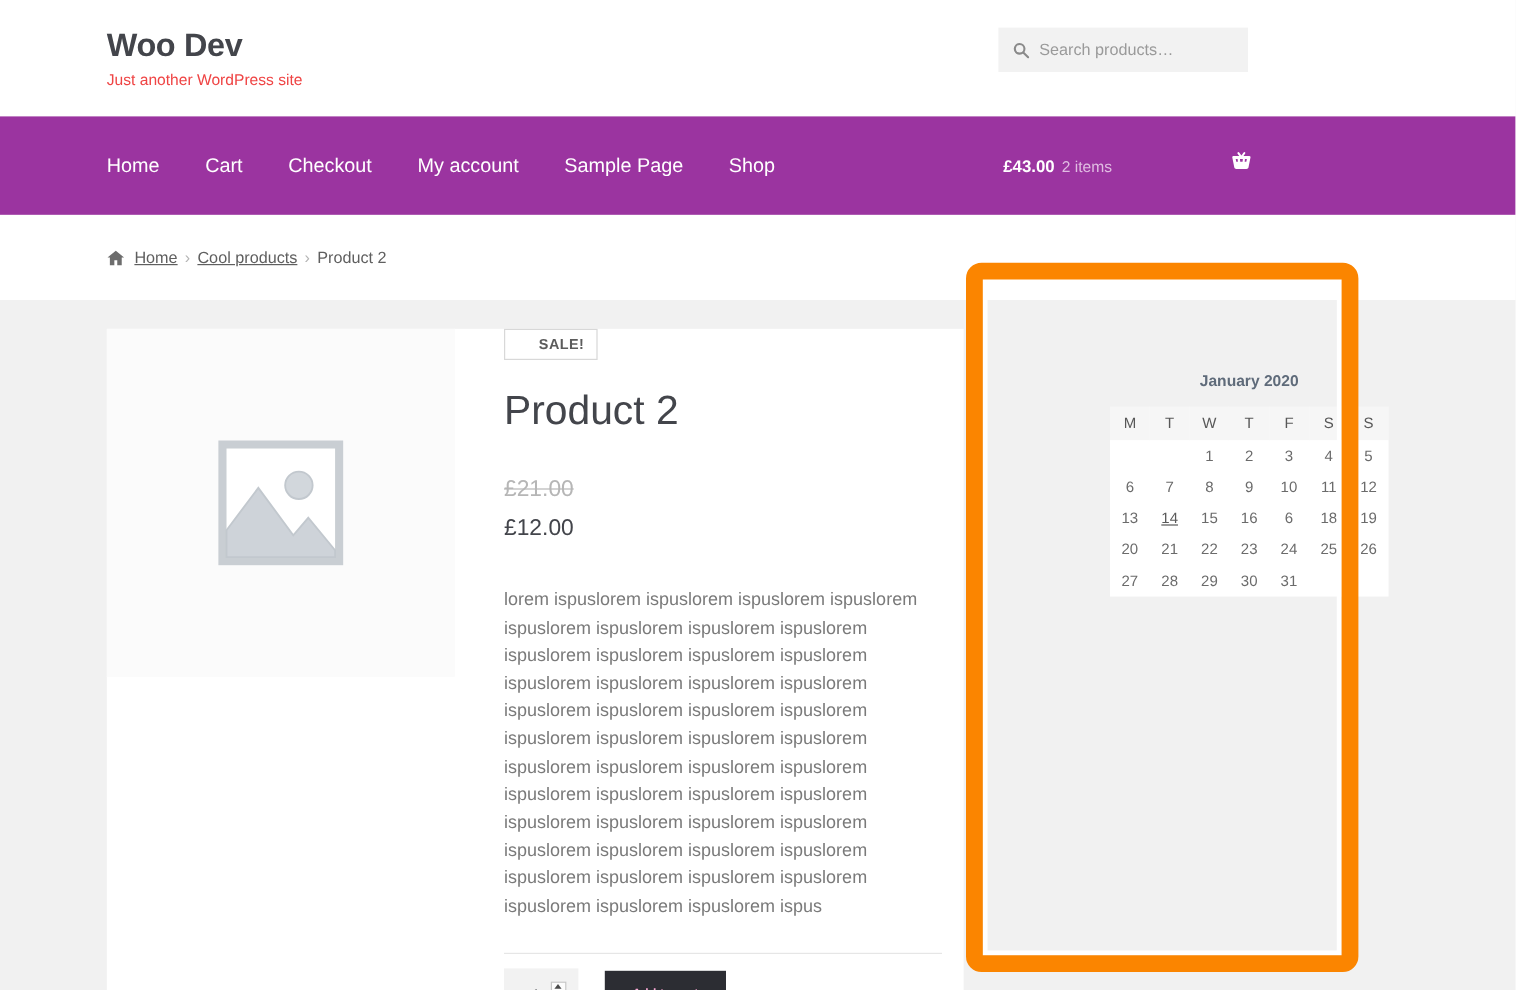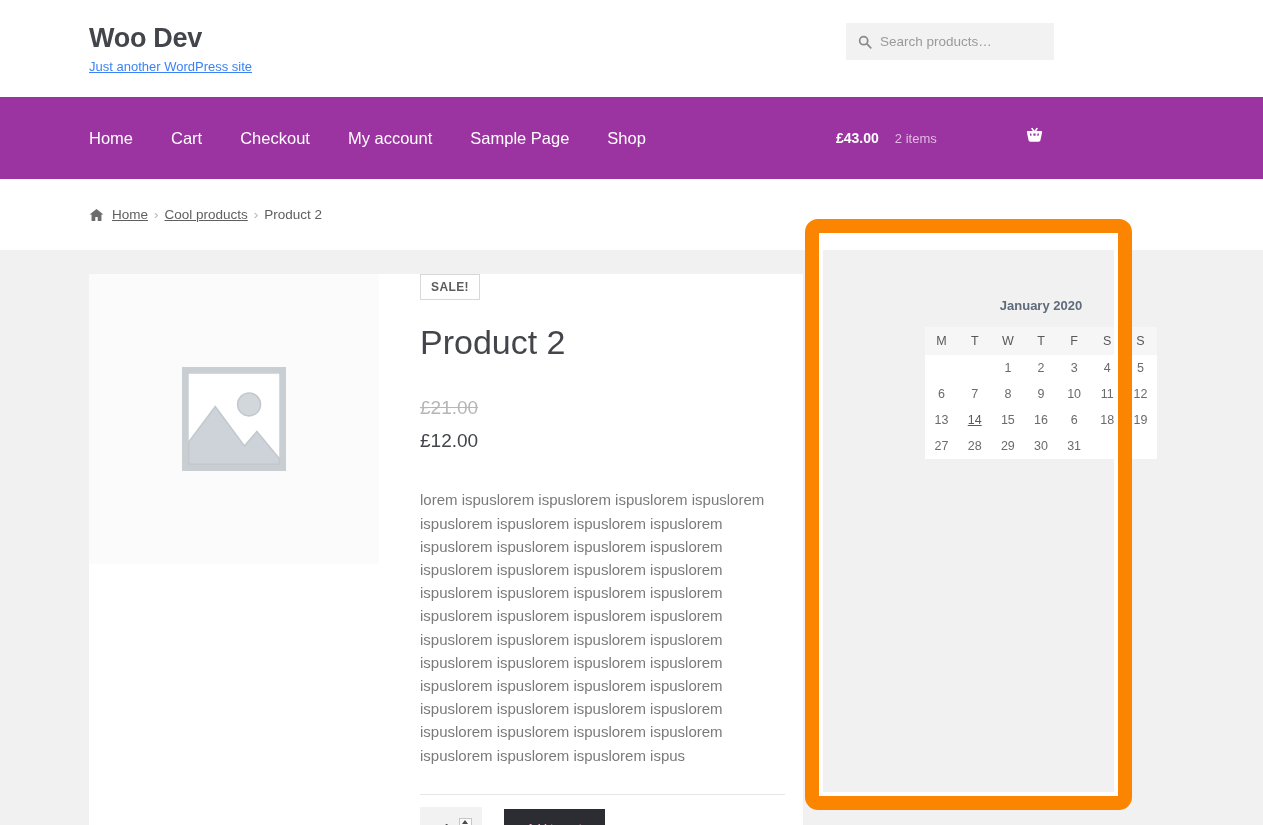--- a/index.html
+++ b/index.html
@@ -18,24 +18,24 @@
     height:97px;
     background:#ffffff;
     position:relative;
   }
   .brand { position:absolute; left:89px; top:24px; }
   .brand-title {
     font-size:27px; font-weight:bold; color:#43454b;
     letter-spacing:-0.3px; line-height:1.1; margin:0;
   }
   .brand-tagline {
-    font-size:13px; color:#3b82f6; margin:6px 0 0 0; line-height:1;text-decoration:underline;
+    font-size:13px; color:#ef4444; margin:6px 0 0 0; line-height:1;
   }
   .search-wrap {
-    position:absolute; right:209px; top:23px;
+    position:absolute; right:223px; top:23px;
     width:208px; height:37px;
     background:#f2f2f2;
     display:flex; align-items:center;
   }
   .search-icon {
     width:22px; margin-left:12px; display:flex; align-items:center;
     color:#8a8a8a; flex:none;
   }
   .search-input {
     border:0; background:transparent; outline:none;
@@ -51,21 +51,21 @@
   }
   .nav-links { display:flex; margin-left:89px; }
   .nav-link {
     color:#ffffff; text-decoration:none;
     font-size:16.5px; padding:0 0; margin-right:38px;
     white-space:nowrap;
   }
   .nav-link:last-child { margin-right:0; }
   .cart-summary {
     position:absolute; left:836px; top:0; height:100%;
-    display:flex; align-items:center; gap:16px;
+    display:flex; align-items:center; gap:6px;
   }
   .cart-amount { color:#ffffff; font-size:14px; font-weight:bold; }
   .cart-count { color:#e0bce2; font-size:13px; }
   .cart-icon-btn {
     position:absolute; left:1024px; top:0; height:100%;
     display:flex; align-items:center; color:#ffffff;
   }
 
   
   .breadcrumb-bar {
@@ -102,21 +102,21 @@
     display:flex; align-items:center; justify-content:center;
   }
   .ph-icon { width:104px; height:104px; }
 
   .product-summary {
     position:absolute; left:331px; top:0; width:360px;
   }
   .sale-badge {
     display:inline-block;
     border:1px solid #d8d8d8;
-    padding:5px 10px 5px 10px;
+    padding:5px 10px 5px 28px;
     font-size:12px; font-weight:bold; letter-spacing:0.4px;
     color:#5c5c5c; background:#ffffff;
   }
   .product-title {
     font-size:34px; font-weight:400; color:#43454b;
     margin:24px 0 0 0; line-height:1.1;
   }
   .price-row {
     margin-top:36px; font-size:19px; color:#43454b;
     display:flex; align-items:baseline; gap:11px;flex-direction:column;
@@ -162,21 +162,21 @@
     position:absolute; left:331px; top:520px;
     width:365px; height:1px; background:#e6e6e6;
   }
 
   
   .sidebar {
     position:absolute; left:747px; top:24px;
     width:338px; height:553px;
   }
   .calendar-widget {
-    position:absolute; left:89px; top:15px;
+    position:absolute; left:89px; top:27px;
     width:232px;
   }
   .calendar-caption {
     text-align:center; font-size:13px; font-weight:bold;
     color:#5f6b7a; padding:9px 0 14px 0;
   }
   table.calendar {
     width:100%; border-collapse:collapse;
     font-size:12.5px; color:#6b6b6b; background:#ffffff;
   }
@@ -338,20 +338,29 @@
               <tr>
                 <td>13</td>
                 <td><span class="today">14</span></td>
                 <td>15</td>
                 <td>16</td>
                 <td>6</td>
                 <td>18</td>
                 <td>19</td>
               </tr>
               <tr>
+                <td>20</td>
+                <td>21</td>
+                <td>22</td>
+                <td>23</td>
+                <td>24</td>
+                <td>25</td>
+                <td>26</td>
+              </tr>
+              <tr>
                 <td>27</td>
                 <td>28</td>
                 <td>29</td>
                 <td>30</td>
                 <td>31</td>
                 <td></td>
                 <td></td>
               </tr>
             </tbody>
         </table>

